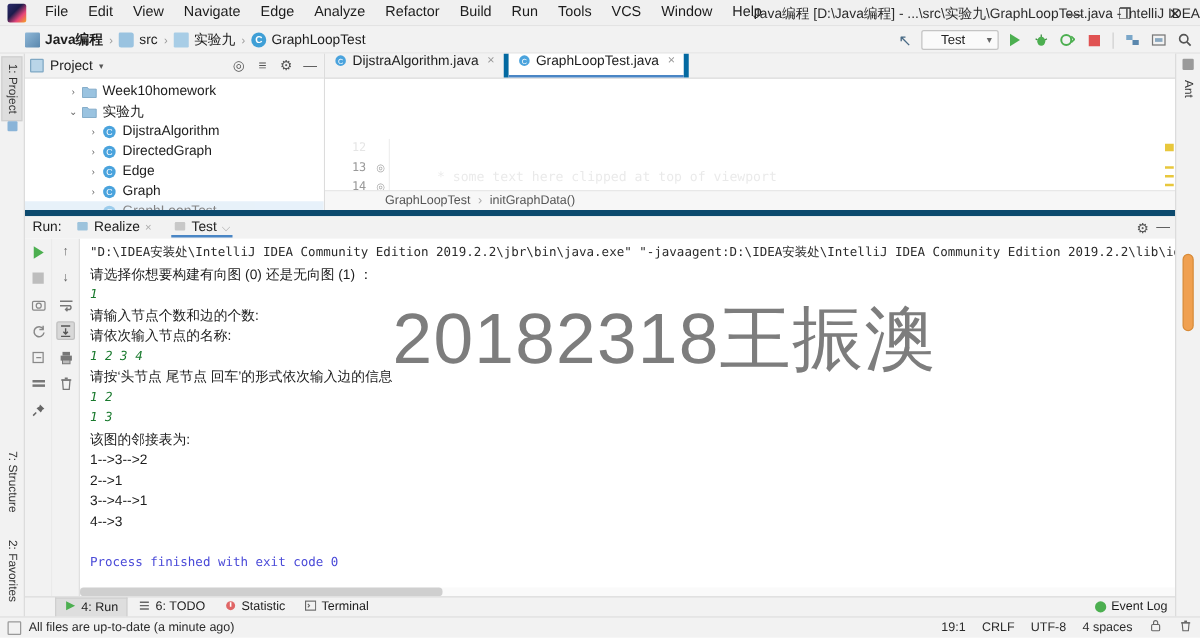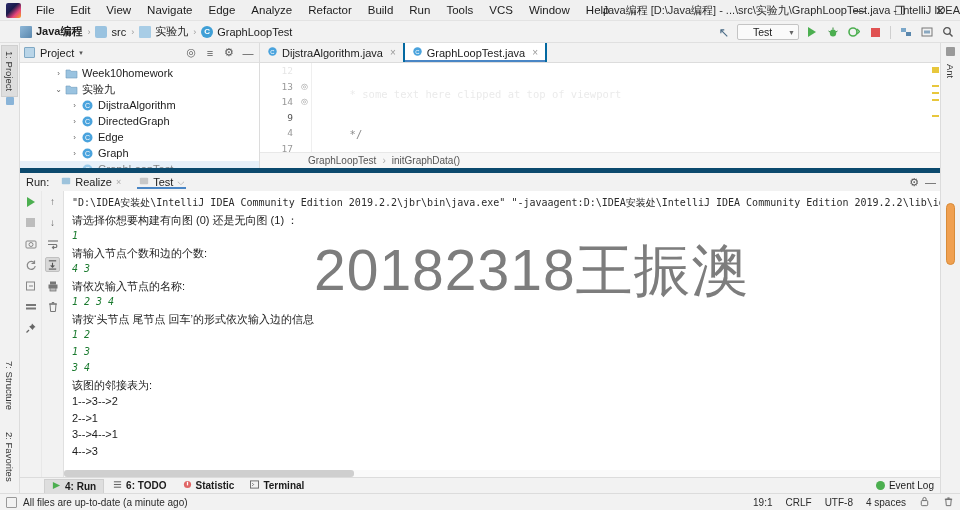--- a/index.html
+++ b/index.html
@@ -98,27 +98,27 @@
   .tree { flex:1; overflow:hidden; background:#fff; padding-top:2px; }
   .tnode { display:flex; align-items:center; height:16px; font-size:11px; color:#1c1c1c; white-space:nowrap; }
   .tnode .arrow { width:13px; text-align:center; font-size:8px; color:#666; flex:0 0 13px;}
   .tnode .tic { width:13px; height:13px; margin-right:4px; flex:0 0 13px; }
   .tnode.sel { background:#d4e5f5; }
 
   
   .editor-wrap { flex:1; display:flex; flex-direction:column; min-width:0; background:#fff;}
   .etabs { height:20px; display:flex; background:#f2f2f2; border-bottom:1px solid #dcdcdc; flex:0 0 20px;}
   .etab {
-    display:flex; align-items:center; gap:4px; padding:0 7px; font-size:11px;
-    color:#1c1c1c; border-right:2px solid #0369a1; position:relative;
+    display:flex; align-items:flex-start; gap:4px; padding:0 7px; font-size:11px;
+    color:#1c1c1c; border-right:4px solid #0369a1; position:relative;
   }
   .etab.active { background:#fff; }
   .etab .x { font-size:10px; color:#999; margin-left:3px;}
   .etab .underline { position:absolute; left:0;right:0;bottom:0;height:2px;background:#4a86c5;}
-  .code-area { flex:1; display:flex; background:#fff; overflow:hidden; position:relative; }
+  .code-area { flex:1; display:flex; background:#fff; overflow:hidden; position:relative;margin-top:48px; }
   .gutter {
     width:38px; background:#fff; border-right:0; text-align:right;
     padding-right:5px; font-family:"DejaVu Sans Mono", monospace; font-size:9.5px;
     color:#999; flex:0 0 38px; padding-top:0;
   }
   .gutter .ln { height:15.5px; line-height:15.5px; }
   .gutter .ln.cur { color:#555; }
   .foldcol { width:14px; flex:0 0 14px; background:#fff; border-right:1px solid #efefef;}
   .foldcol .fm { height:15.5px; line-height:15.5px; text-align:center; font-size:8px; color:#a0a0a0;}
   .codelines {
@@ -171,21 +171,21 @@
     font-family:"Liberation Sans", sans-serif; letter-spacing:1px; pointer-events:none; white-space:nowrap;
   }
   .console-scroll-h { position:absolute; left:0; bottom:0; height:7px; width:100%; background:#fafafa;}
   .console-scroll-h .thumb { height:7px; width:290px; background:#cfcfcf; border-radius:3px;}
 
   
   .bottom-bar {
     height:16px; background:#f2f2f2; display:flex; align-items:center;
     border-top:1px solid #dcdcdc; flex:0 0 16px; padding-left:24px; gap:2px; position:relative;
   }
-  .bbtab { display:flex; align-items:center; gap:4px; font-size:10px; color:#1c1c1c; padding:1px 7px;font-weight:bold;}
+  .bbtab { display:flex; align-items:center; gap:4px; font-size:10px; color:#1c1c1c; padding:1px 7px;}
   .bbtab.active { background:#dedede; border:1px solid #cfcfcf; border-bottom:none;}
   .bottom-bar-right { position:absolute; right:6px; display:flex; align-items:center; gap:4px; font-size:10px;}
   .green-dot { width:9px;height:9px;border-radius:50%;background:#4caf50;}
 
   
   .statusbar {
     height:17px; background:#f2f2f2; display:flex; align-items:center;
     border-top:1px solid #dcdcdc; flex:0 0 17px; padding:0 6px; gap:6px; font-size:10px; color:#2b2b2b;
   }
   .statusbar .sright { margin-left:auto; display:flex; align-items:center; gap:13px;}
@@ -538,27 +538,25 @@
                   <rect x="4.8" y="1" width="2.4" height="1.4" fill="#777"></rect>
                 </svg>
             </div>
           </div>
 
           <div class="console">
             <div class="cline cmd">"D:\IDEA安装处\IntelliJ IDEA Community Edition 2019.2.2\jbr\bin\java.exe" "-javaagent:D:\IDEA安装处\IntelliJ IDEA Community Edition 2019.2.2\lib\idea_rt.jar=60790:D:\IDEA安装处</div>
             <div class="cline prompt">请选择你想要构建有向图 (0) 还是无向图 (1) ：</div>
             <div class="cline input">1</div>
             <div class="cline prompt">请输入节点个数和边的个数:</div>
-            <div class="cline input">4 3</div>
             <div class="cline prompt">请依次输入节点的名称:</div>
             <div class="cline input">1 2 3 4</div>
             <div class="cline prompt">请按‘头节点 尾节点 回车’的形式依次输入边的信息</div>
             <div class="cline input">1 2</div>
             <div class="cline input">1 3</div>
-            <div class="cline input">3 4</div>
             <div class="cline prompt">该图的邻接表为:</div>
             <div class="cline prompt">1--&gt;3--&gt;2</div>
             <div class="cline prompt">2--&gt;1</div>
             <div class="cline prompt">3--&gt;4--&gt;1</div>
             <div class="cline prompt">4--&gt;3</div>
             <div class="cline">&nbsp;</div>
             <div class="cline exit">Process finished with exit code 0</div>
 
             <div class="watermark">20182318王振澳</div>
 

